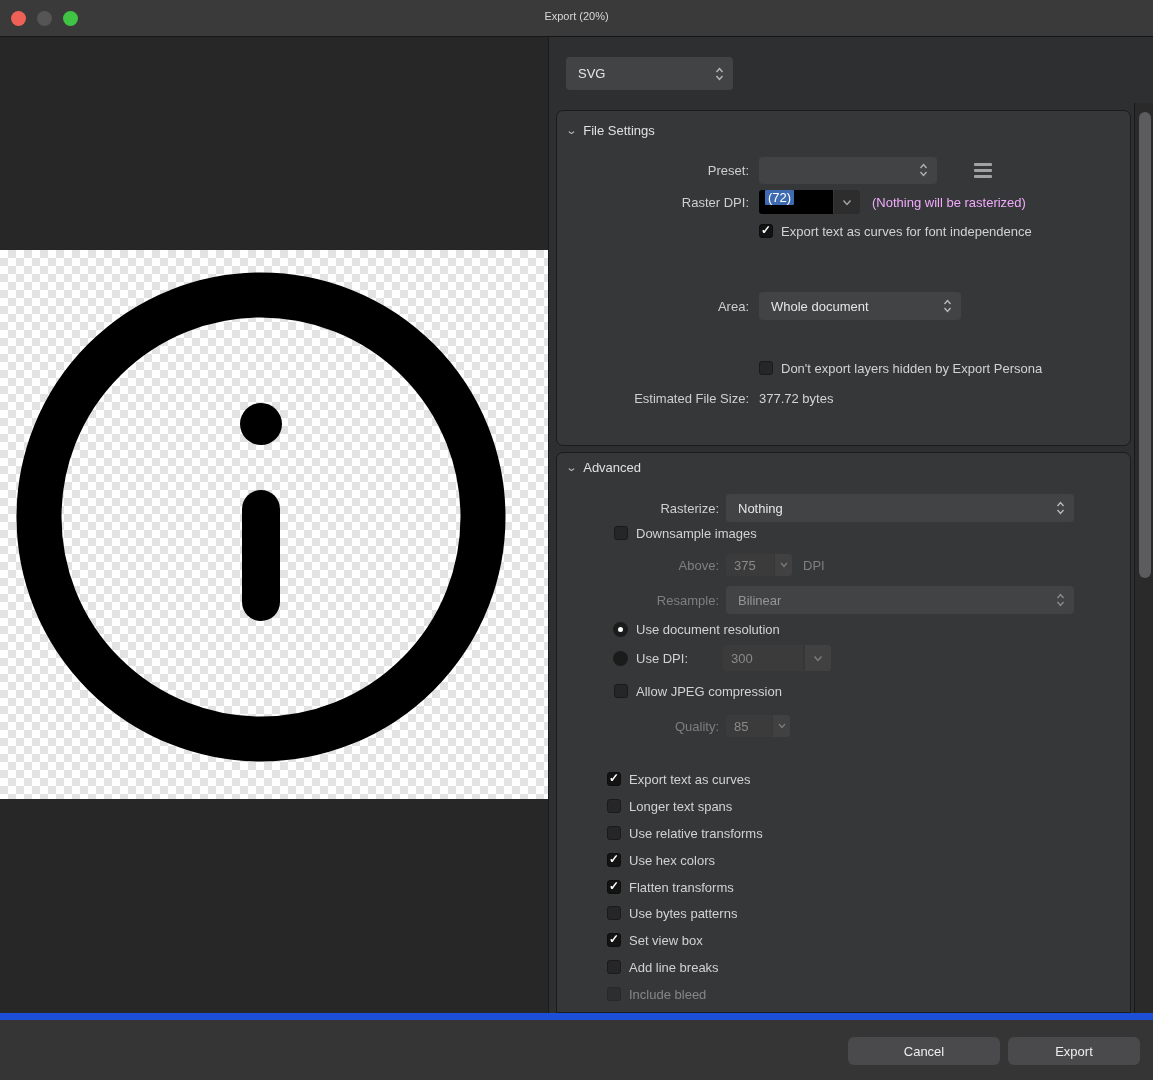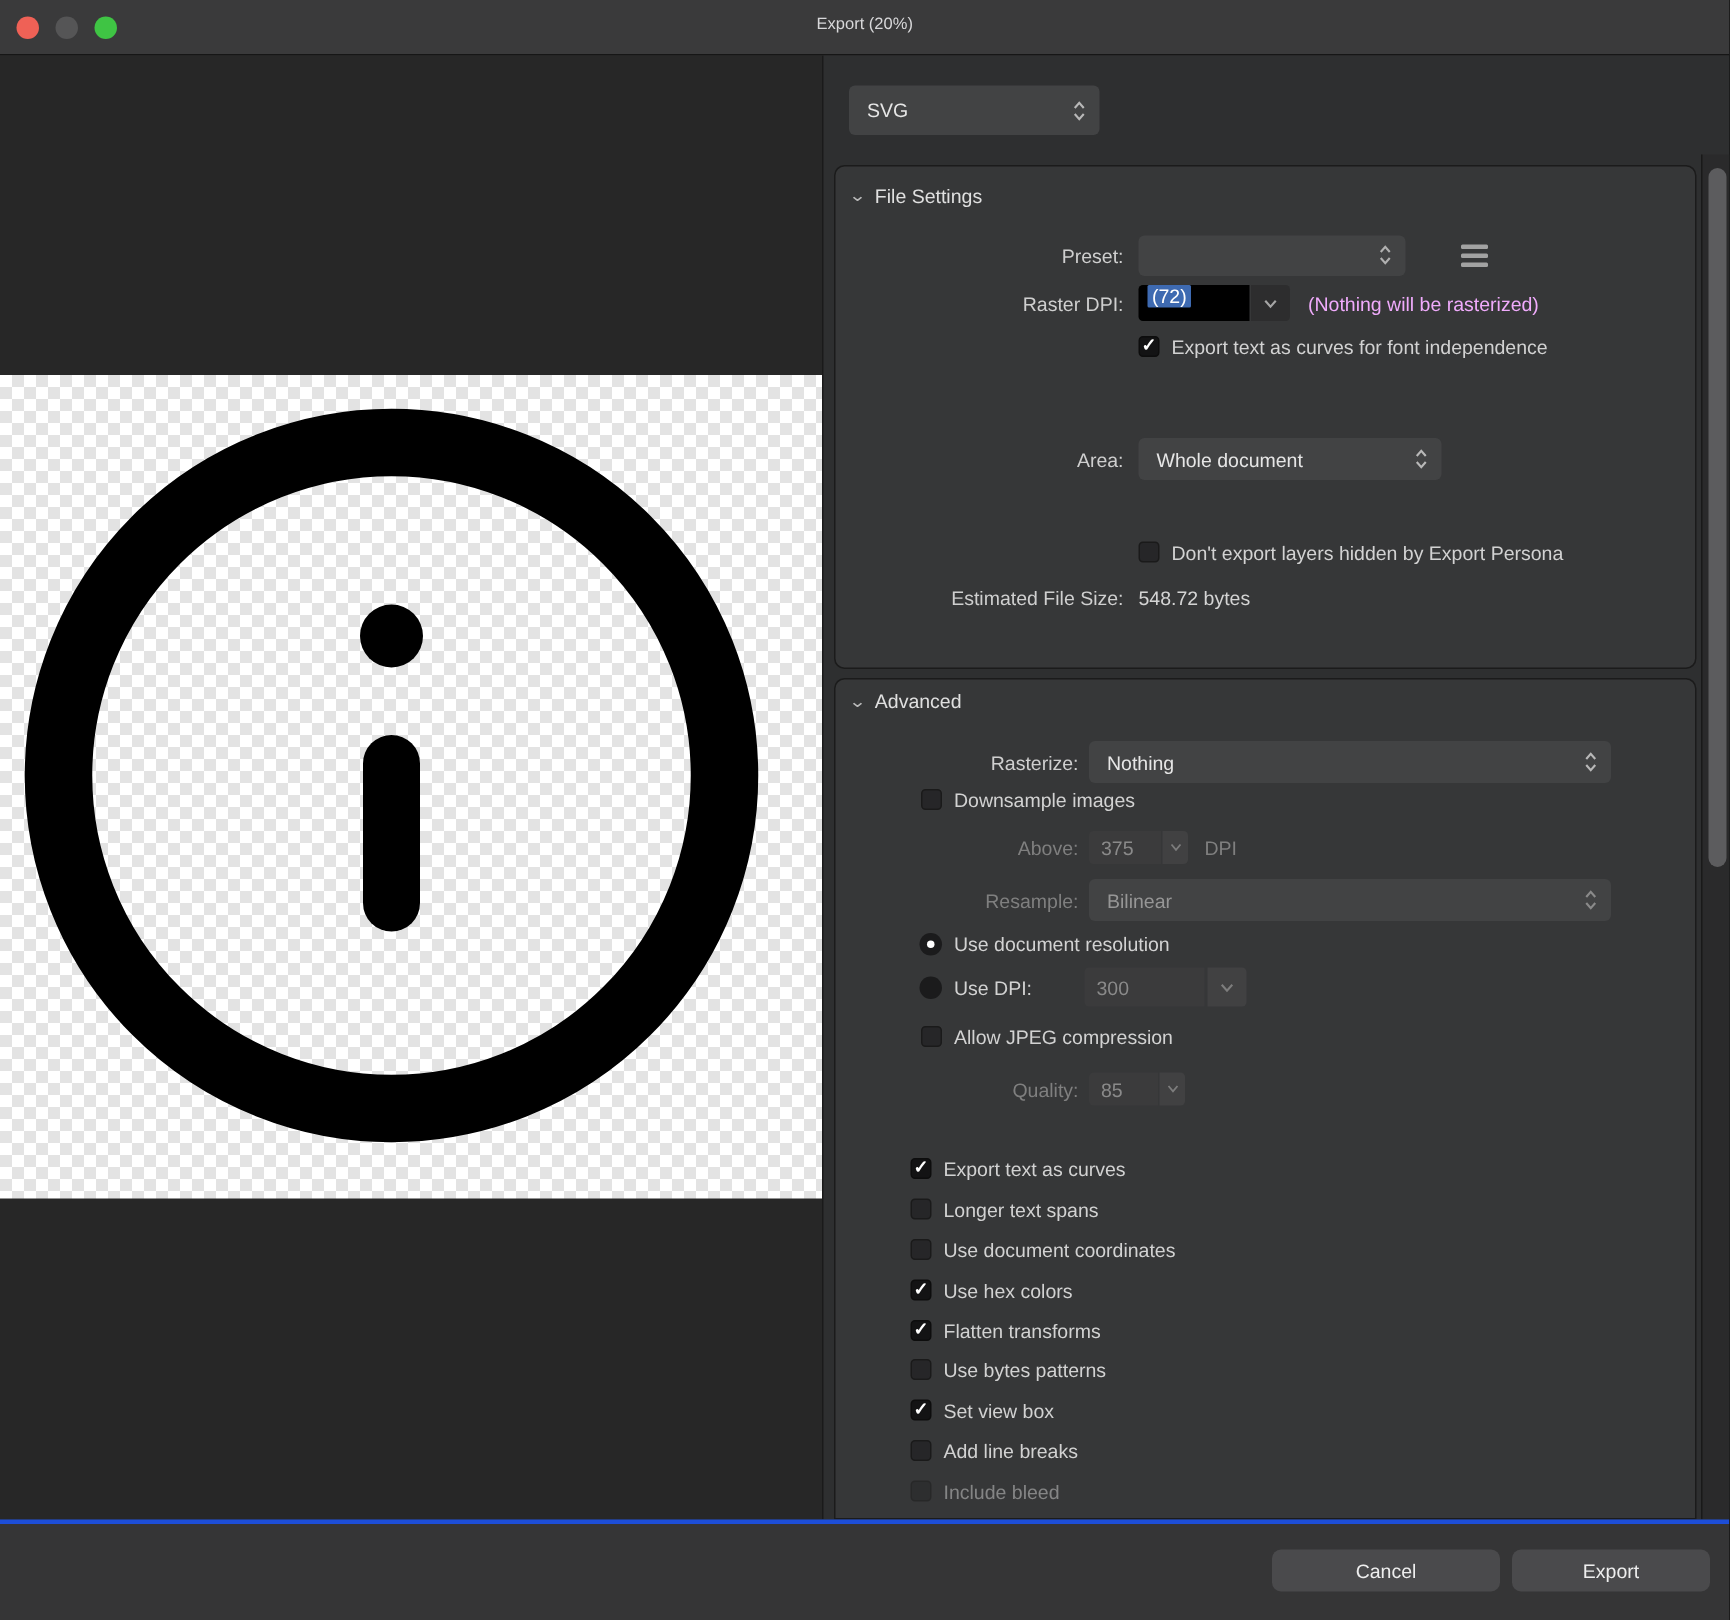--- a/index.html
+++ b/index.html
@@ -72,21 +72,21 @@
   .hamburger{display:flex;flex-direction:column;gap:3px;margin-left:37px;}
   .hamburger div{width:18px;height:3px;background:#a2a2a2;border-radius:1px;}
 
   
   .sb-track{position:absolute;left:585px;top:66px;width:20px;height:910px;background:#2a2a2b;
     border-left:1px solid #191919;box-sizing:border-box;}
   .sb-thumb{position:absolute;left:4px;top:9px;width:12px;height:466px;background:#5c5c5e;border-radius:6px;}
 
   
   .footer{position:absolute;left:0;top:1013px;width:1153px;height:67px;background:#353536;
-    border-top:3px solid #1d4ed8;box-sizing:border-box;}
+    border-top:7px solid #1d4ed8;box-sizing:border-box;}
   .btn{position:absolute;top:17px;height:28px;background:#4a4a4c;border:none;border-radius:6px;
     color:#eeeeee;font-size:13px;font-family:"Liberation Sans",sans-serif;cursor:default;}
   .btn-cancel{left:848px;width:152px;}
   .btn-export{left:1008px;width:132px;}
 </style>
 </head>
 <body>
 
 <div id="window">
 
@@ -168,21 +168,21 @@
         </div>
       </div>
 
       <div class="row" style="top:247px;height:20px;padding-left:202px;">
         <span class="cb"></span>
         <span class="cb-label">Don't export layers hidden by Export Persona</span>
       </div>
 
       <div class="row" style="top:277px;height:20px;">
         <span class="label">Estimated File Size:</span>
-        <span>548.72 bytes</span>
+        <span>377.72 bytes</span>
       </div>
     </div>
 
     <div class="card card-adv">
       <div class="sec-header" style="top:7px;">
         <span class="sec-chev">⌄</span>
         <span>Advanced</span>
       </div>
 
       <div class="row" style="top:70px;height:20px;padding-left:57px;">
@@ -264,21 +264,21 @@
           <div class="row" style="top: 316px; height: 20px; padding-left: 50px;">
             <span class="cb checked"></span>
             <span class="cb-label">Export text as curves</span>
           </div>
           <div class="row" style="top: 343px; height: 20px; padding-left: 50px;">
             <span class="cb"></span>
             <span class="cb-label">Longer text spans</span>
           </div>
           <div class="row" style="top: 370px; height: 20px; padding-left: 50px;">
             <span class="cb"></span>
-            <span class="cb-label">Use document coordinates</span>
+            <span class="cb-label">Use relative transforms</span>
           </div>
           <div class="row" style="top: 397px; height: 20px; padding-left: 50px;">
             <span class="cb checked"></span>
             <span class="cb-label">Use hex colors</span>
           </div>
           <div class="row" style="top: 424px; height: 20px; padding-left: 50px;">
             <span class="cb checked"></span>
             <span class="cb-label">Flatten transforms</span>
           </div>
           <div class="row" style="top: 450px; height: 20px; padding-left: 50px;">

